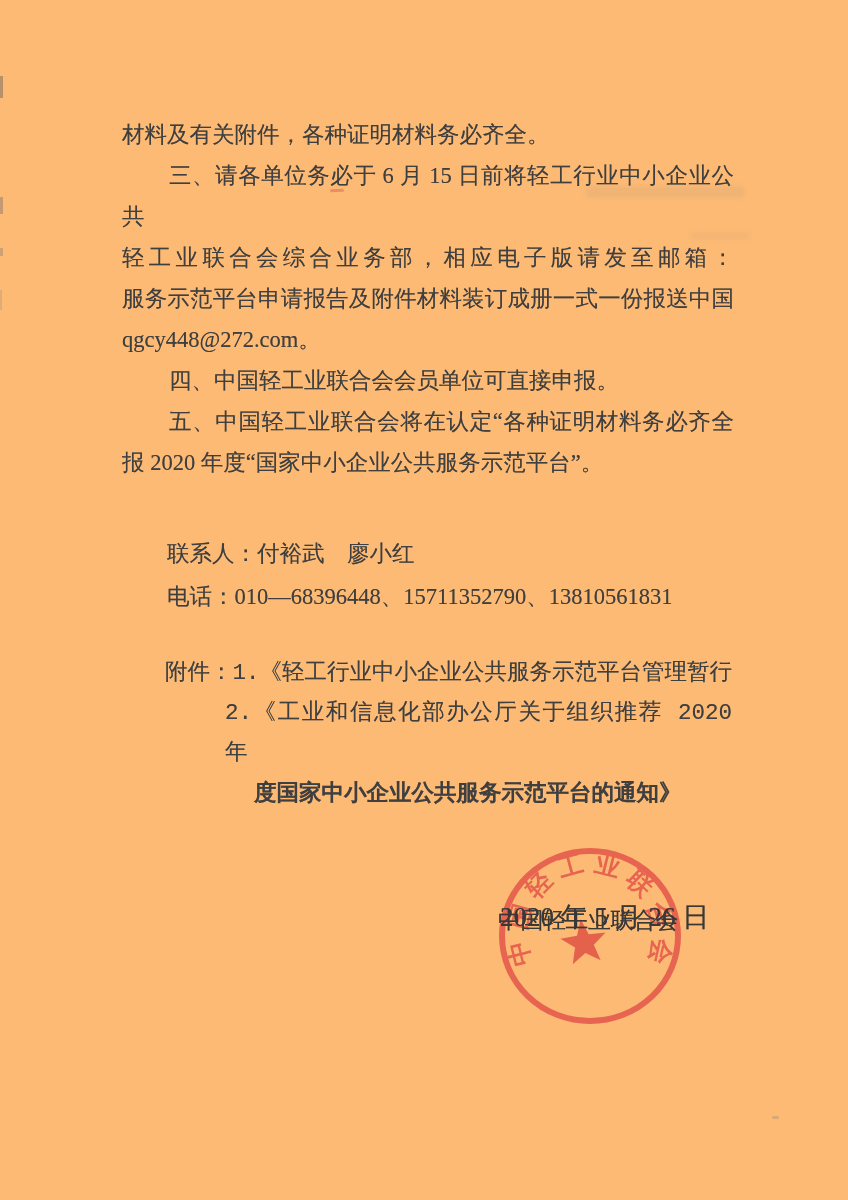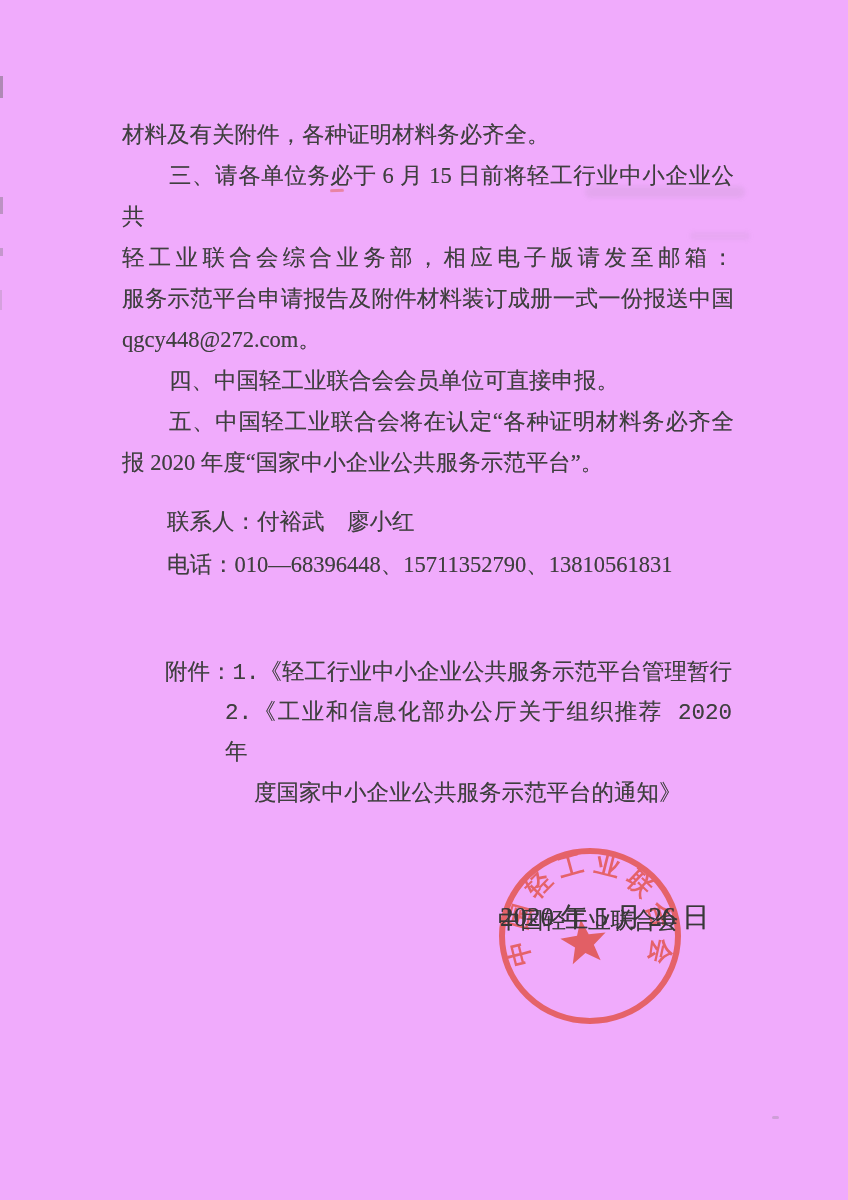--- a/index.html
+++ b/index.html
@@ -1,48 +1,48 @@
 <!DOCTYPE html>
 <html><head>
 <meta charset="utf-8">
 <style>
   html,body{margin:0;padding:0;background:#ffffff;}
   .page{
     position:relative;
     width:848px;height:1200px;
-    background:#f0abfc;
+    background:#fdba74;
     overflow:hidden;
     font-family:"Liberation Serif","DejaVu Serif",serif;
     color:#3f3f3f;
   }
   
   .body-block{
     position:absolute;left:122px;top:114px;width:612px;
     font-size:22.5px;line-height:41px;
     text-shadow:0 0 .4px rgba(70,70,70,.55);
   }
   .bline{min-height:41px;}
   .bline.justify{text-align:justify;text-align-last:justify;}
   .bline.indent{text-indent:47px;}
   
   .contact-block{
-    position:absolute;left:167px;top:500px;
+    position:absolute;left:167px;top:532px;
     font-size:22.5px;line-height:43px;
     text-shadow:0 0 .4px rgba(70,70,70,.55);
   }
   
   .attach-block{
     position:absolute;left:165px;top:653px;width:567px;
     font-size:22.5px;line-height:40px;
     text-shadow:0 0 .4px rgba(70,70,70,.55);
   }
   .aline-just{text-align:justify;text-align-last:justify;font-family:Liberation Mono, monospace;}
   .pad-b{padding-left:99px;}
   .pad-c{padding-left:60px;}
-  .pad-d{padding-left:89px;}
+  .pad-d{padding-left:89px;font-weight:bold;}
   
   .seal-svg{
     position:absolute;left:496px;top:846px;width:190px;height:180px;
     filter:blur(.3px);
     z-index:1;
   }
   .sig-org{
     position:absolute;left:498px;top:905px;
     font-size:23px;letter-spacing:-.5px;color:#383838;z-index:2;
     text-shadow:0 0 .4px rgba(60,60,60,.6);

